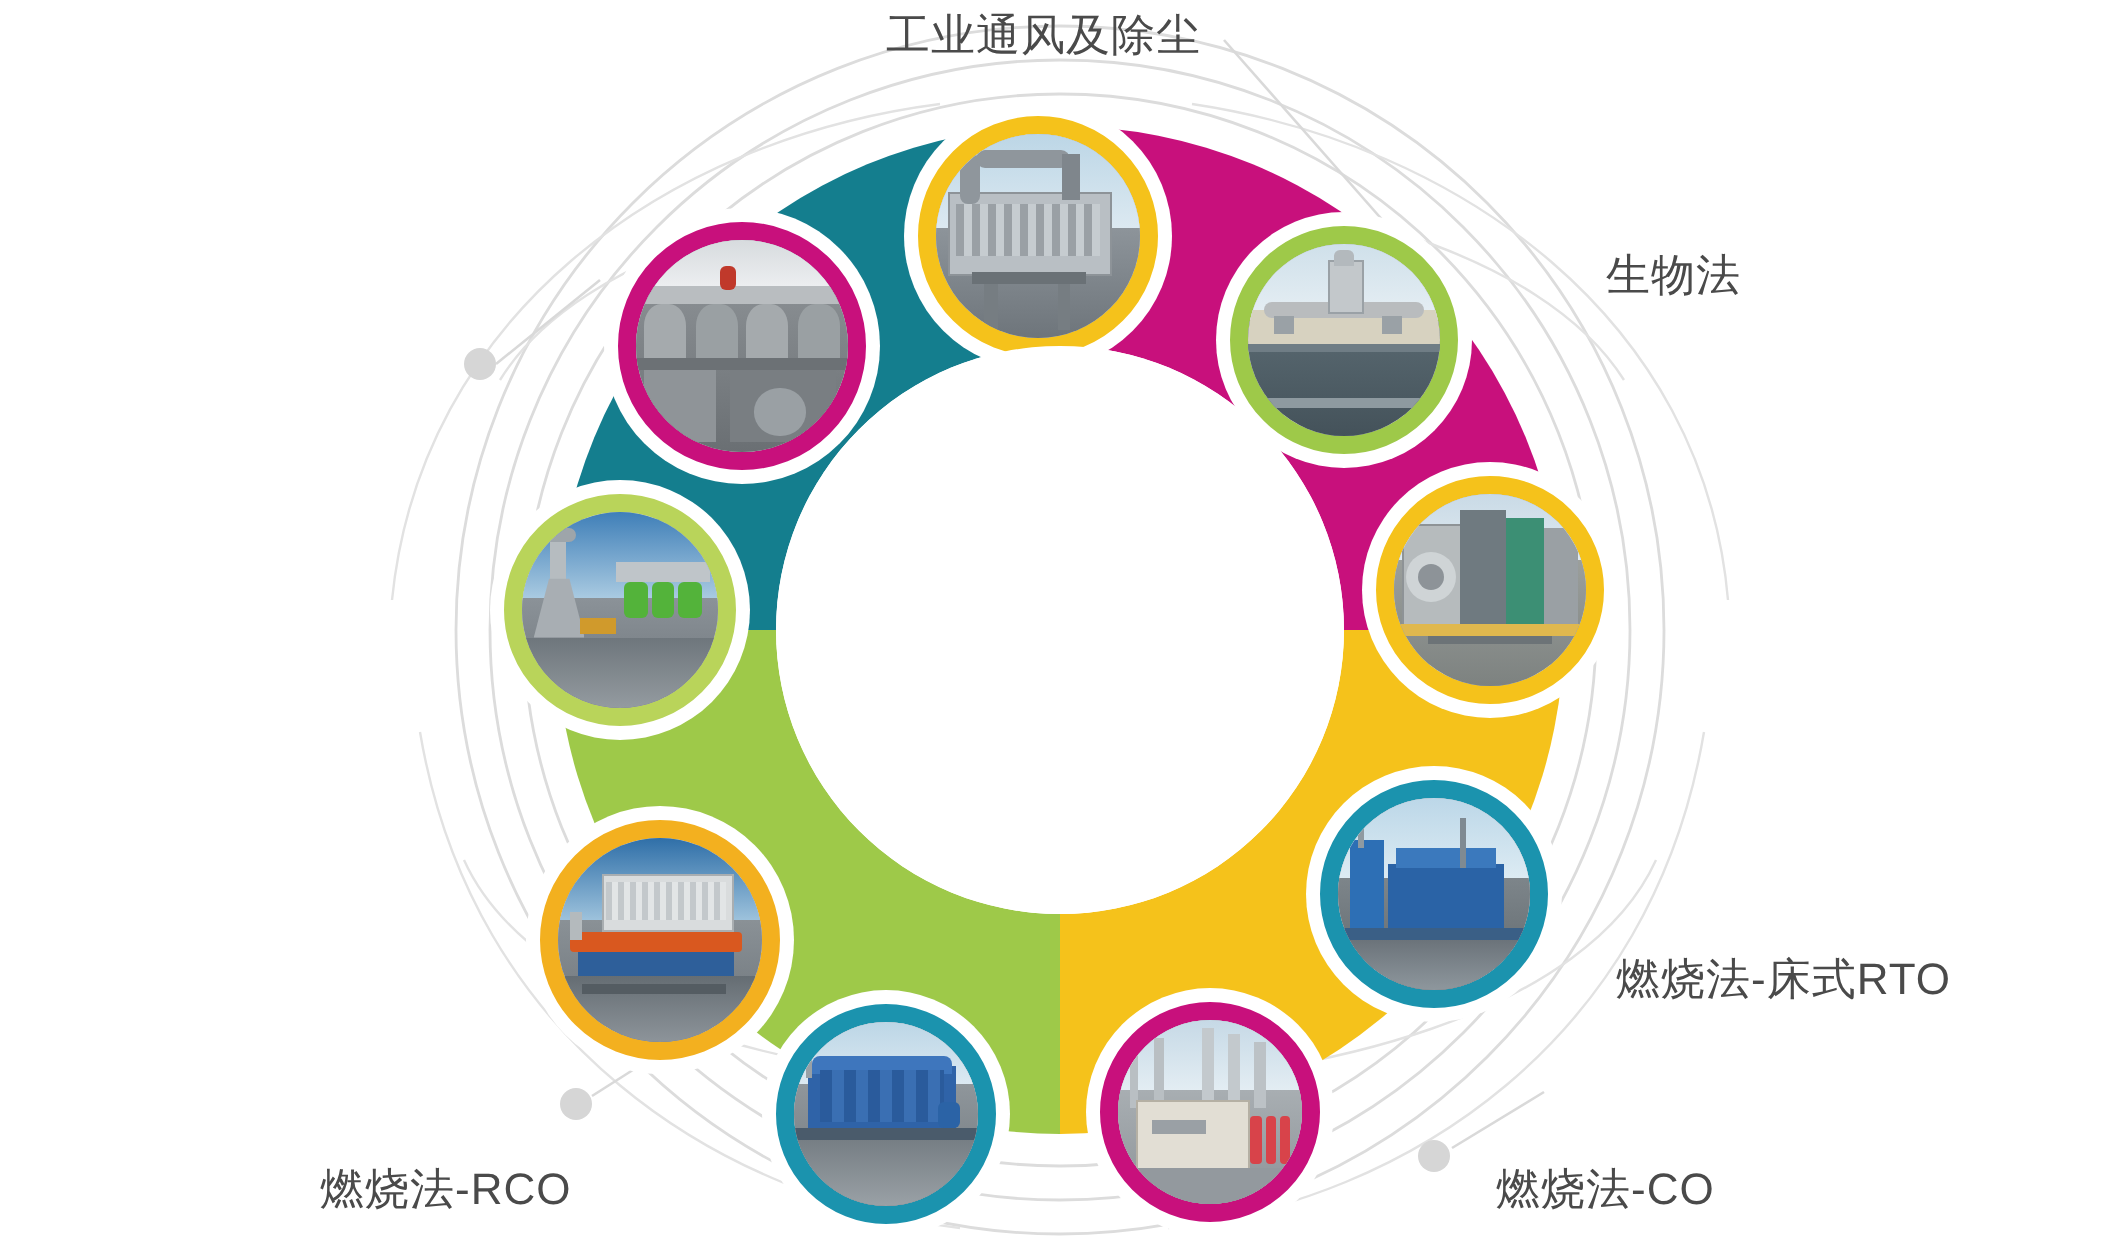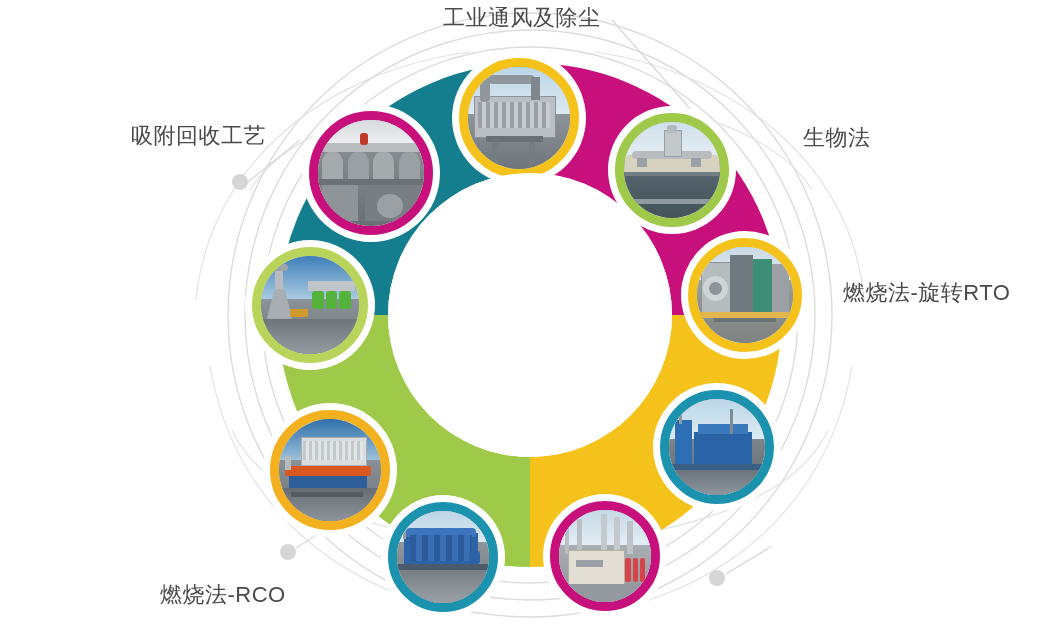--- a/index.html
+++ b/index.html
@@ -129,53 +129,54 @@
       <div class="b" style="left:4%;top:16%;width:30%;height:52%;background:#b6bbbd;border:1px solid #8e9396;"></div>
       <div class="b" style="left:34%;top:8%;width:24%;height:60%;background:#6f7a80;"></div>
       <div class="b" style="left:58%;top:12%;width:20%;height:56%;background:#3c8f74;"></div>
       <div class="b" style="left:78%;top:18%;width:18%;height:50%;background:#9aa0a4;"></div>
       <div class="b" style="left:6%;top:30%;width:26%;height:26%;background:#cfd4d6;border-radius:50%;"></div>
       <div class="b" style="left:12%;top:36%;width:14%;height:14%;background:#8d9398;border-radius:50%;"></div>
       <div class="b" style="left:0;top:68%;width:100%;height:6%;background:#e0b84e;"></div>
       <div class="b" style="left:18%;top:74%;width:64%;height:4%;background:#6c7377;"></div>
     </div>
   </div>
-  <div class="label" style="left:843px;top:278px;">燃烧法-旋转RTO</div>
 
   <div class="node" style="left:660px;top:390px;width:114px;height:114px;border:9px solid #1b93ae;">
     <div class="photo">
       <div class="sky" style="background:linear-gradient(#bcd7e8,#dcebf3);height:42%;"></div>
       <div class="ground" style="background:linear-gradient(#7d858a,#5f676c);height:58%;"></div>
       <div class="b" style="left:6%;top:22%;width:18%;height:46%;background:#2d6fb5;"></div>
       <div class="b" style="left:26%;top:34%;width:60%;height:34%;background:#2a63a6;"></div>
       <div class="b" style="left:30%;top:26%;width:52%;height:10%;background:#3b79bd;"></div>
       <div class="b" style="left:64%;top:10%;width:3%;height:26%;background:#7f8a92;"></div>
       <div class="b" style="left:10%;top:16%;width:4%;height:10%;background:#8f9aa1;"></div>
       <div class="b" style="left:0;top:68%;width:100%;height:6%;background:#3a5f86;"></div>
       <div class="b" style="left:0;top:74%;width:100%;height:26%;background:linear-gradient(#6b737a,#8e979d);"></div>
     </div>
   </div>
+  <div class="label" style="left:808px;top:475px;">燃烧法-床式RTO</div>
 
   <div class="node" style="left:550px;top:501px;width:110px;height:110px;border:9px solid #c8107c;">
     <div class="photo">
       <div class="sky" style="background:linear-gradient(#c6d9e6,#e3edf3);height:38%;"></div>
       <div class="ground" style="background:linear-gradient(#a8aeb2,#8d9398);height:62%;"></div>
       <div class="b" style="left:6%;top:6%;width:5%;height:42%;background:#b9bfc3;"></div>
       <div class="b" style="left:20%;top:10%;width:5%;height:38%;background:#b9bfc3;"></div>
       <div class="b" style="left:46%;top:4%;width:6%;height:44%;background:#c3c9cd;"></div>
       <div class="b" style="left:60%;top:8%;width:6%;height:40%;background:#c3c9cd;"></div>
       <div class="b" style="left:74%;top:12%;width:6%;height:36%;background:#bcc2c6;"></div>
       <div class="b" style="left:10%;top:44%;width:60%;height:36%;background:#e2ded4;border:1px solid #b5b0a4;"></div>
       <div class="b" style="left:18%;top:54%;width:30%;height:8%;background:#9aa0a5;"></div>
       <div class="b" style="left:72%;top:52%;width:6%;height:26%;background:#d8434a;border-radius:2px;"></div>
       <div class="b" style="left:80%;top:52%;width:6%;height:26%;background:#d8434a;border-radius:2px;"></div>
       <div class="b" style="left:88%;top:52%;width:6%;height:26%;background:#d8434a;border-radius:2px;"></div>
       <div class="b" style="left:0;top:80%;width:100%;height:20%;background:#93999e;"></div>
     </div>
   </div>
+  <div class="label" style="left:748px;top:580px;">燃烧法-CO</div>
 
   <div class="node" style="left:388px;top:502px;width:110px;height:110px;border:9px solid #1b93ae;">
     <div class="photo">
       <div class="sky" style="background:linear-gradient(#bcd6e6,#dbe9f2);height:34%;"></div>
       <div class="ground" style="background:linear-gradient(#8f969b,#6e767c);height:66%;"></div>
       <div class="b" style="left:8%;top:24%;width:80%;height:34%;background:#2f63a8;"></div>
       <div class="b" style="left:10%;top:18%;width:76%;height:10%;background:#3e76bd;border-radius:4px 4px 0 0;"></div>
       <div class="b" style="left:14%;top:26%;width:68%;height:28%;background:repeating-linear-gradient(90deg,#2a5b9c 0 6px,#3a6fb3 6px 12px);"></div>
       <div class="b" style="left:6%;top:10%;width:4%;height:20%;background:#98a0a6;"></div>
       <div class="b" style="left:78%;top:44%;width:12%;height:14%;background:#2b63a6;border-radius:3px;"></div>
@@ -224,17 +225,16 @@
       <div class="b" style="left:28%;top:30%;width:20%;height:26%;background:#9aa0a3;border-radius:40% 40% 0 0;"></div>
       <div class="b" style="left:52%;top:30%;width:20%;height:26%;background:#a5aaad;border-radius:40% 40% 0 0;"></div>
       <div class="b" style="left:76%;top:30%;width:20%;height:26%;background:#9aa0a3;border-radius:40% 40% 0 0;"></div>
       <div class="b" style="left:40%;top:12%;width:7%;height:12%;background:#c0392b;border-radius:3px;"></div>
       <div class="b" style="left:0;top:56%;width:100%;height:5%;background:#6c7175;"></div>
       <div class="b" style="left:4%;top:61%;width:34%;height:34%;background:#8f9498;"></div>
       <div class="b" style="left:44%;top:61%;width:50%;height:34%;background:#797e82;"></div>
       <div class="b" style="left:56%;top:70%;width:24%;height:22%;background:#9aa0a4;border-radius:50%;"></div>
     </div>
   </div>
-  <div class="label" style="left:131px;top:121px;">吸附回收工艺</div>
 
   <div style="position:absolute;left:388px;top:173px;width:284px;height:284px;border-radius:50%;background:#ffffff;"></div>
 
 </div>
 
 </body></html>

